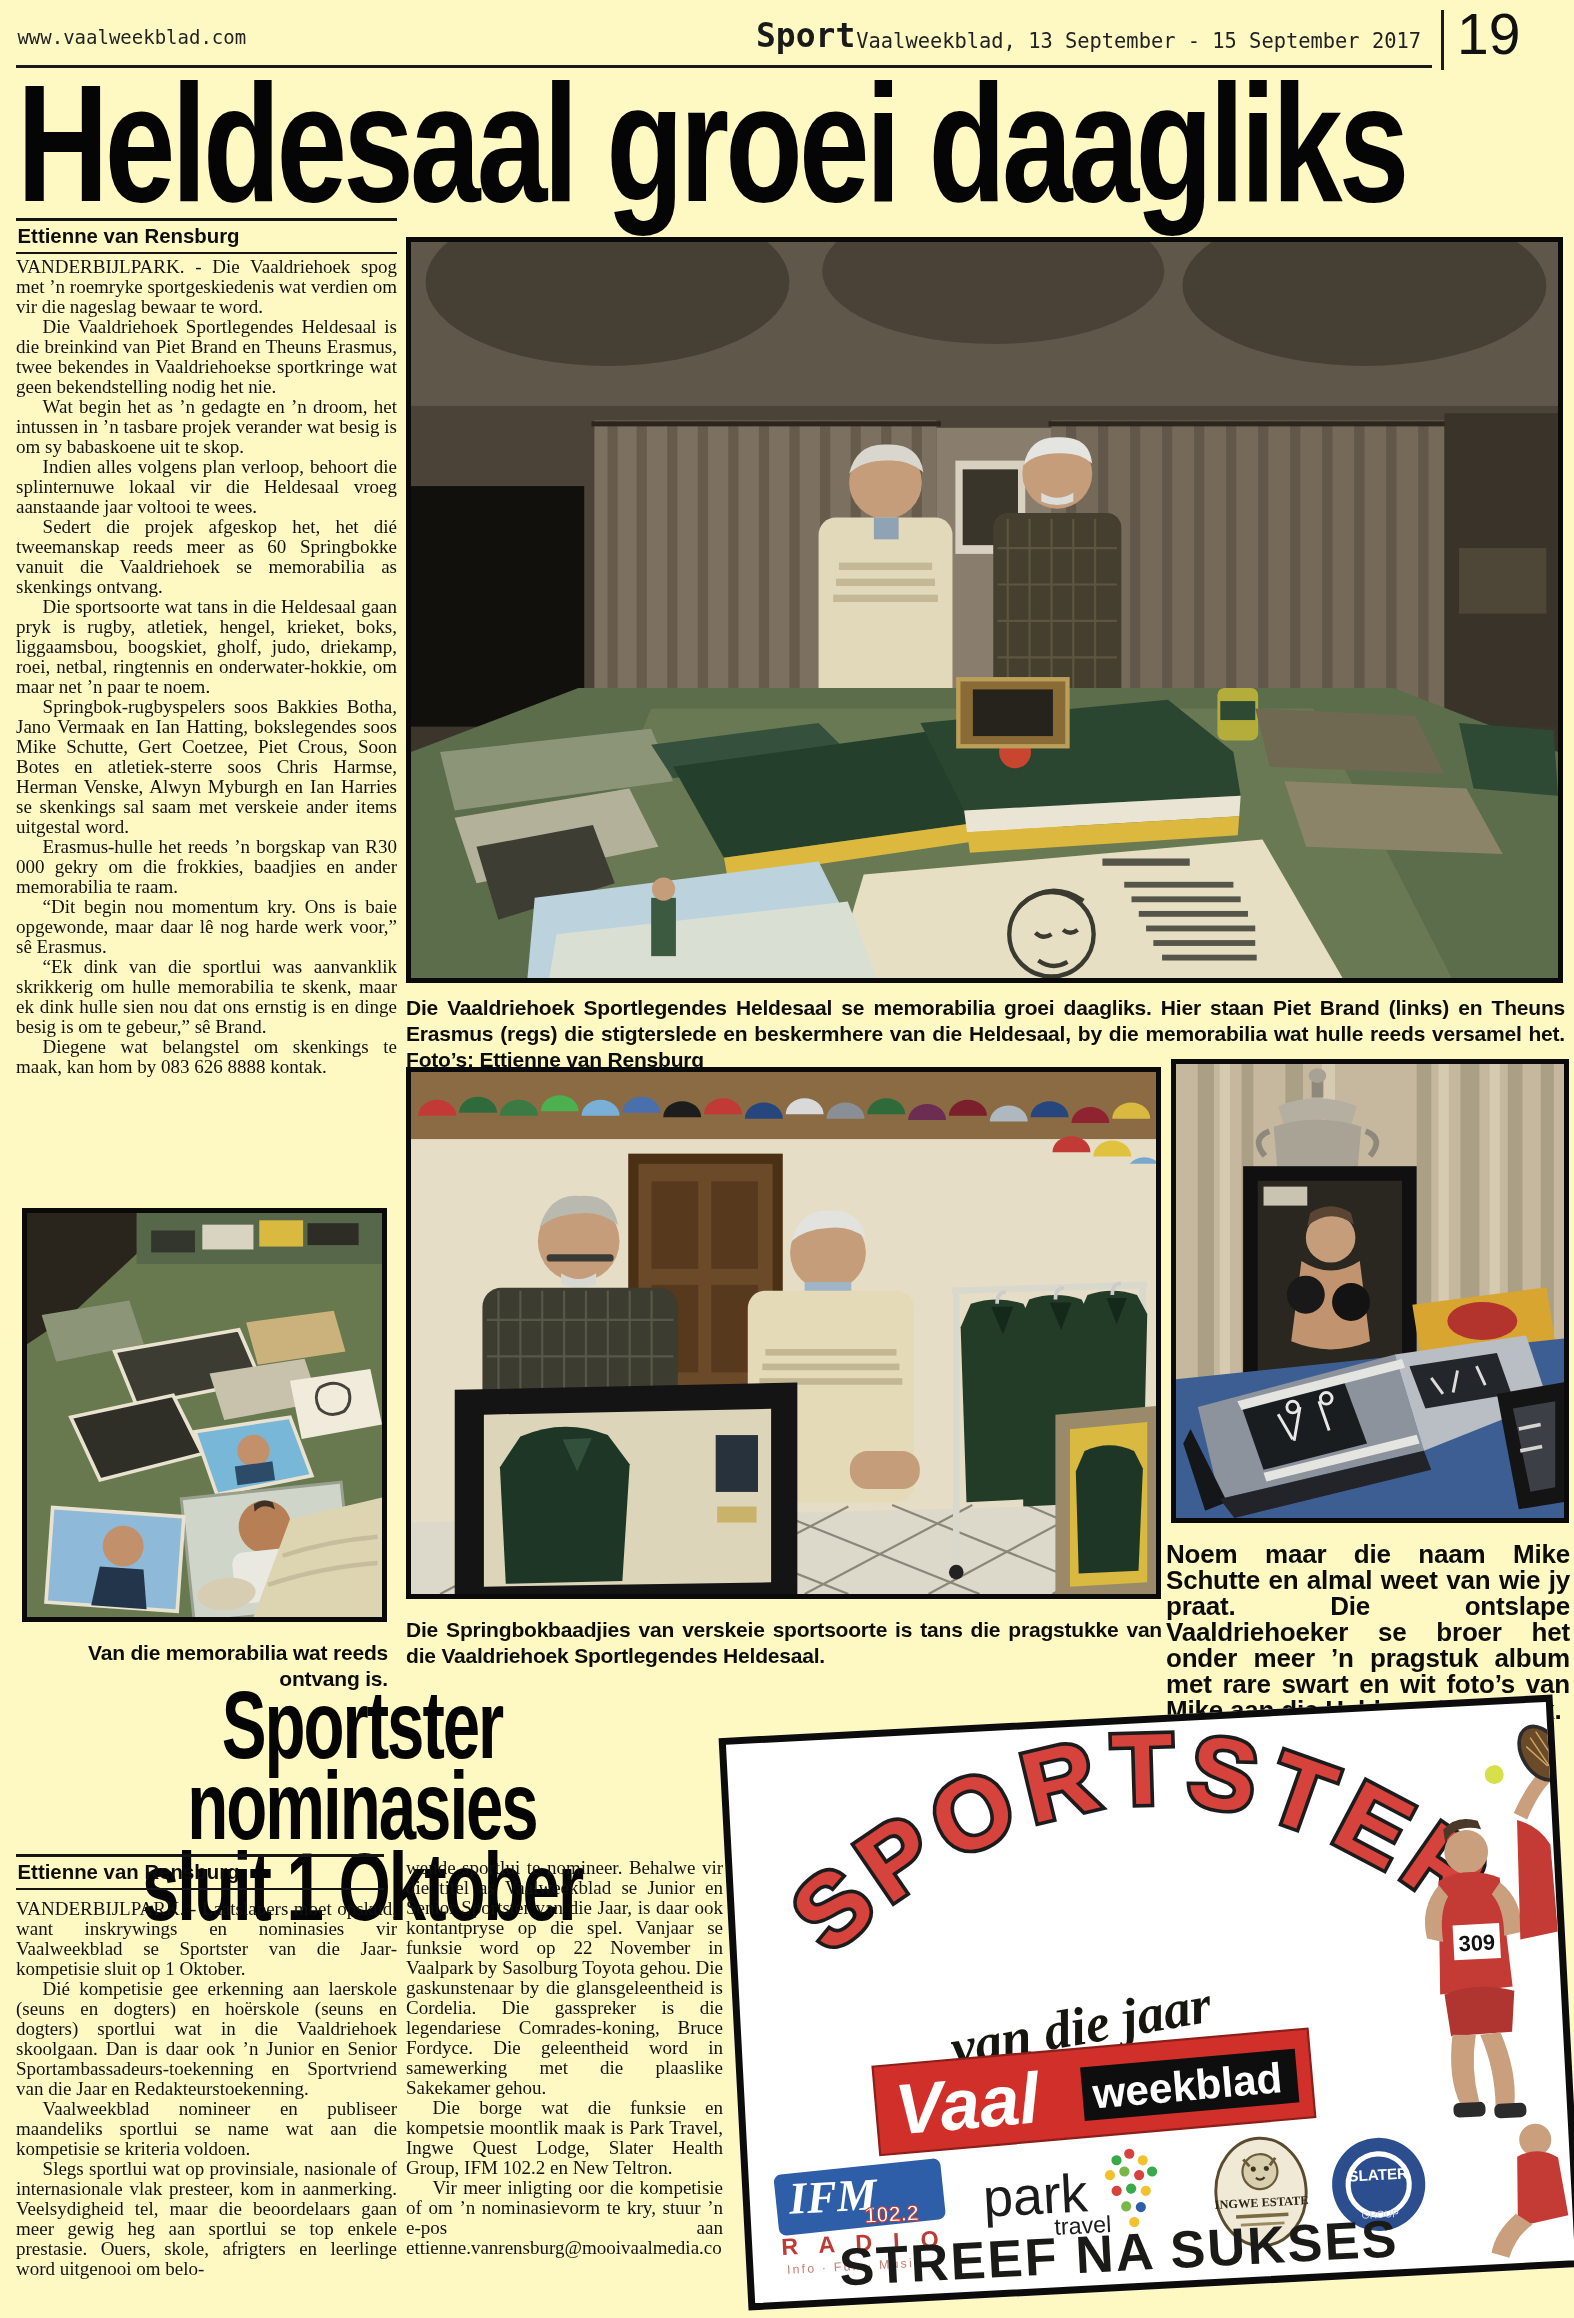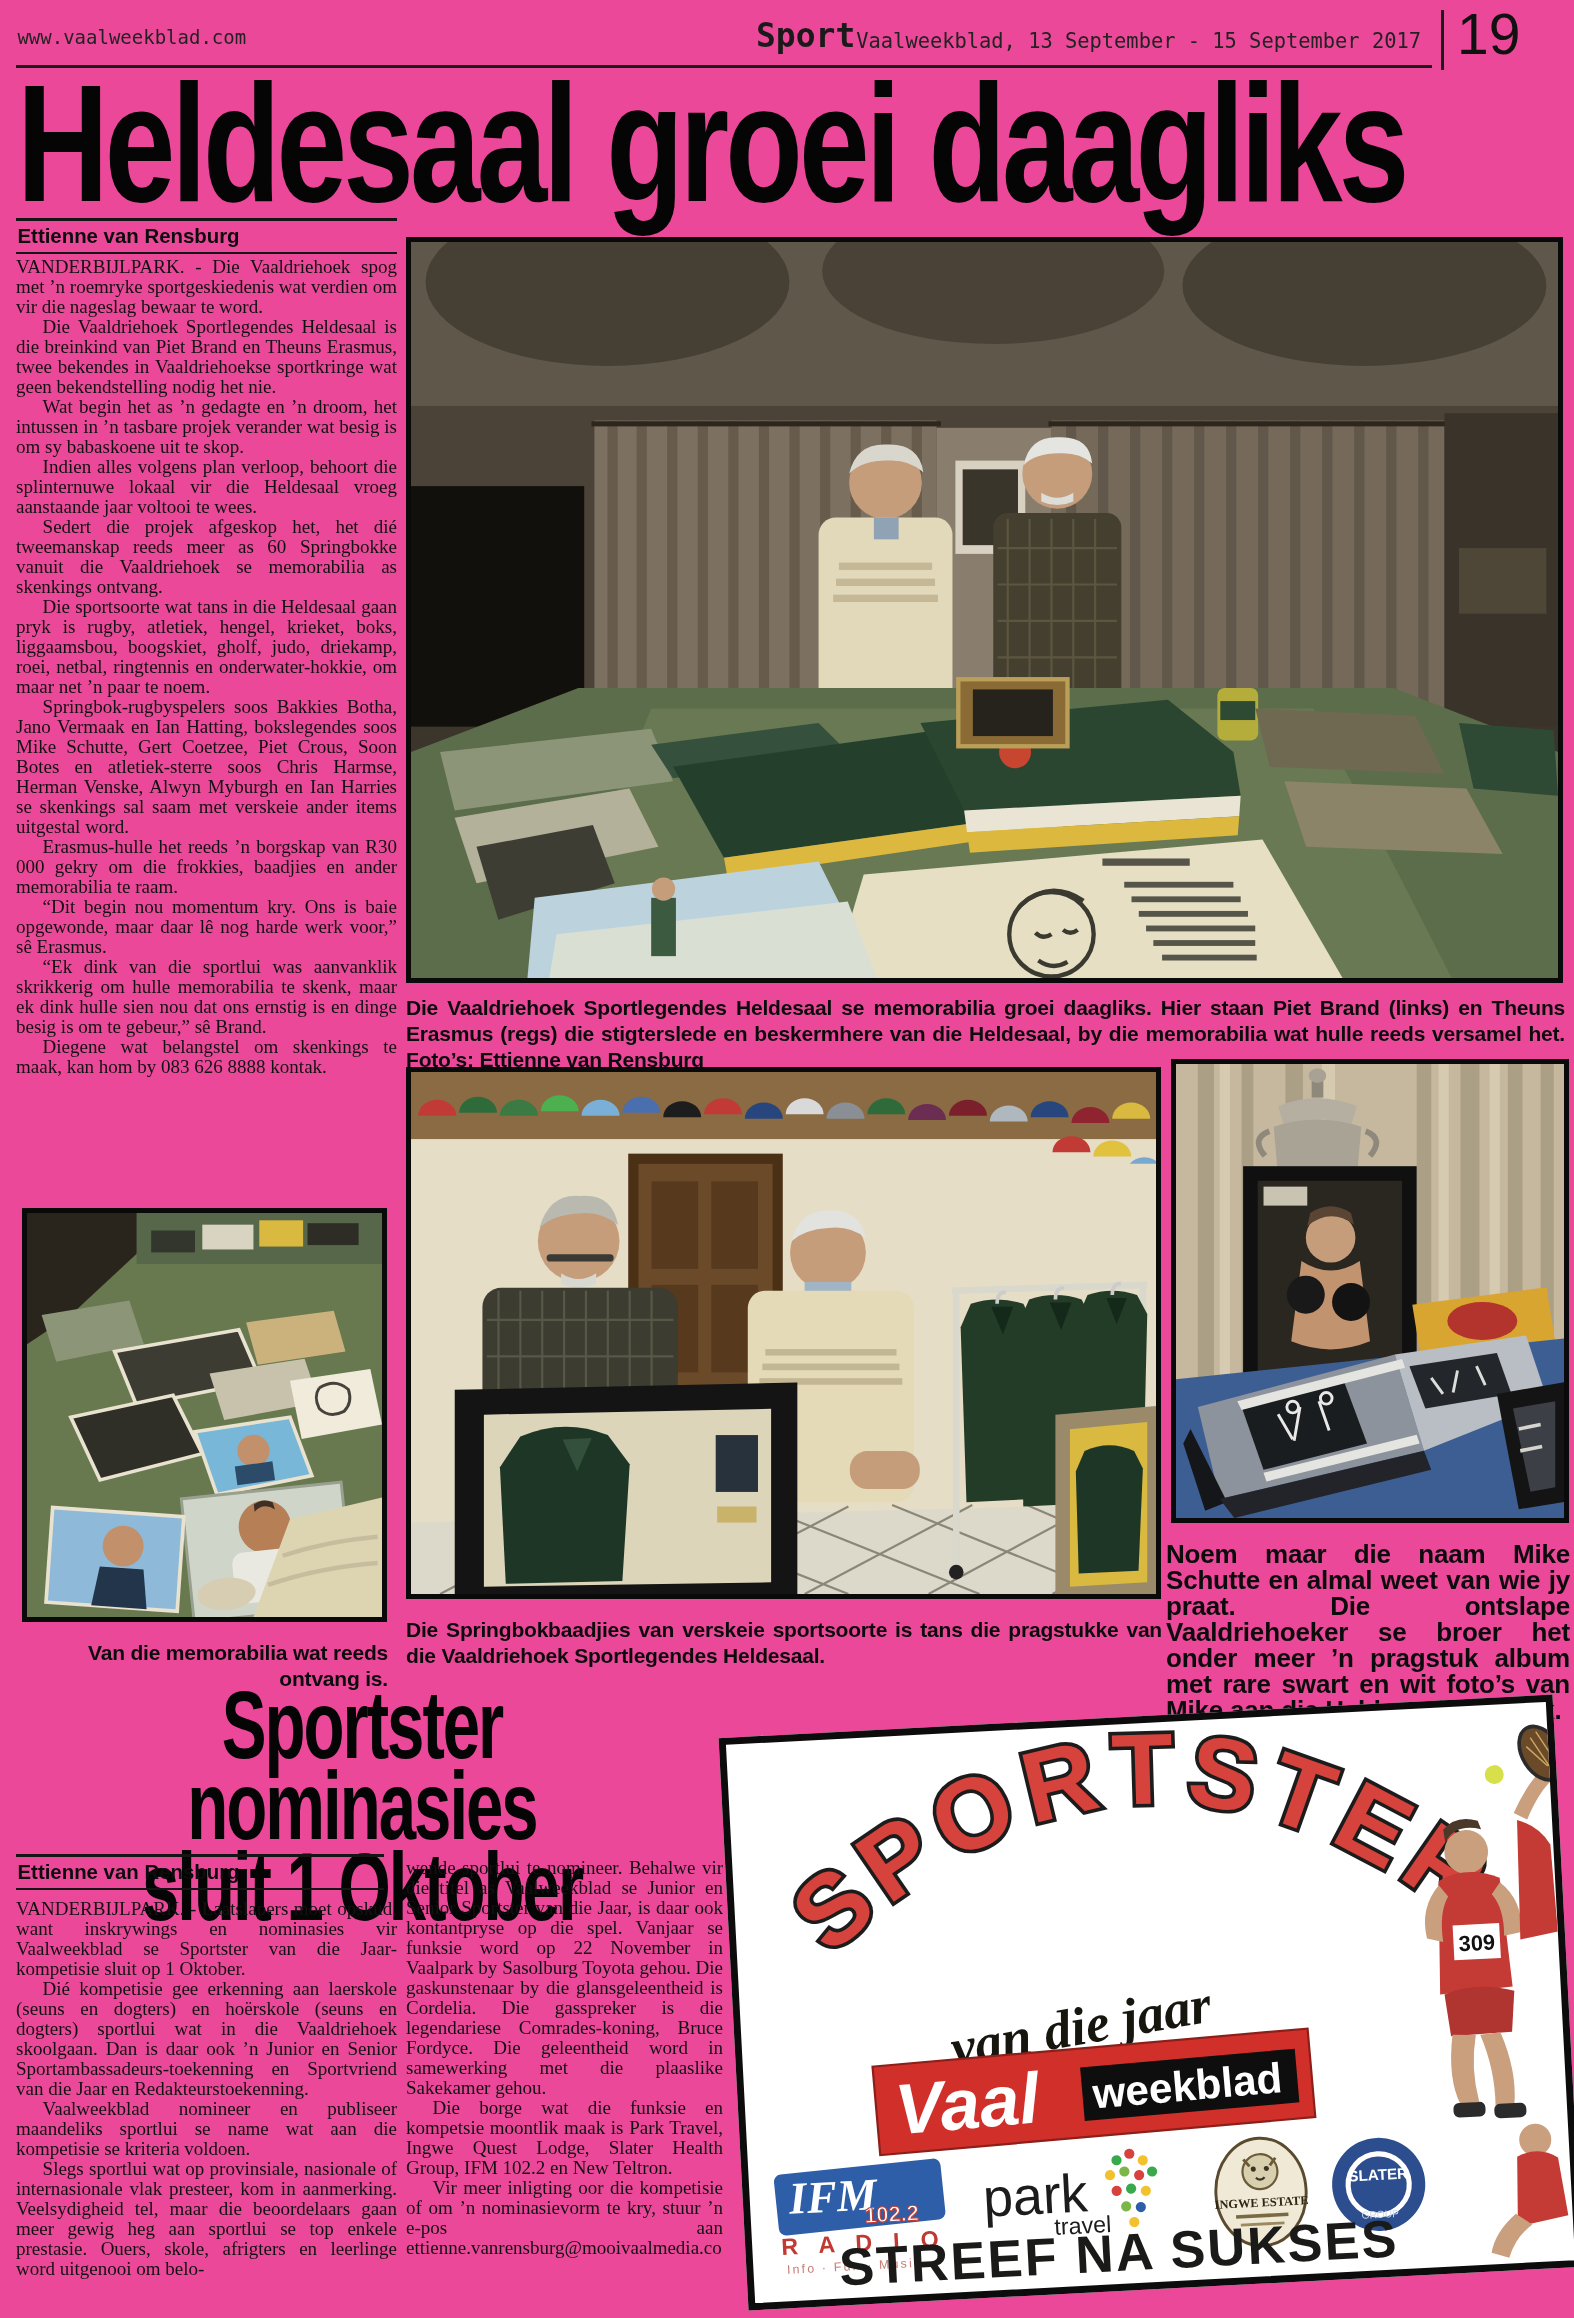--- a/index.html
+++ b/index.html
@@ -1,16 +1,16 @@
 <!DOCTYPE html>
 <html style="font-size:11.6px"><head>
 <meta charset="utf-8">
 <style>
   html,body{margin:0;padding:0;background:#e8e8e8;}
-  .page{position:relative;width:1574px;height:2319px;background:#ec4899;overflow:hidden;
+  .page{position:relative;width:1574px;height:2319px;background:#fef9c3;overflow:hidden;
         font-family:"Liberation Serif",serif;color:#111;}
   
   .hdr-site{position:absolute;left:17.4px;top:26px;font:19px "DejaVu Sans Mono",monospace;color:#222;}
   .hdr-section{position:absolute;left:756px;top:16px;font:700 33px "DejaVu Sans Mono",monospace;color:#1a1a1a;}
   .hdr-edition{position:absolute;right:153px;top:29px;font:20.4px "DejaVu Sans Mono",monospace;color:#222;}
   .hdr-rule{position:absolute;left:16px;top:65px;width:1416px;height:2.9px;background:#1a1a1a;}
   .hdr-vbar{position:absolute;left:1441px;top:10.2px;width:2.9px;height:60px;background:#1a1a1a;}
   .hdr-pagenum{position:absolute;left:1457px;top:5.8px;font:500 57px/57px "Liberation Sans",sans-serif;color:#111;}
   
   .headline1{position:absolute;left:17.4px;top:67px;width:1549px;height:153px;overflow:visible;white-space:nowrap;}

